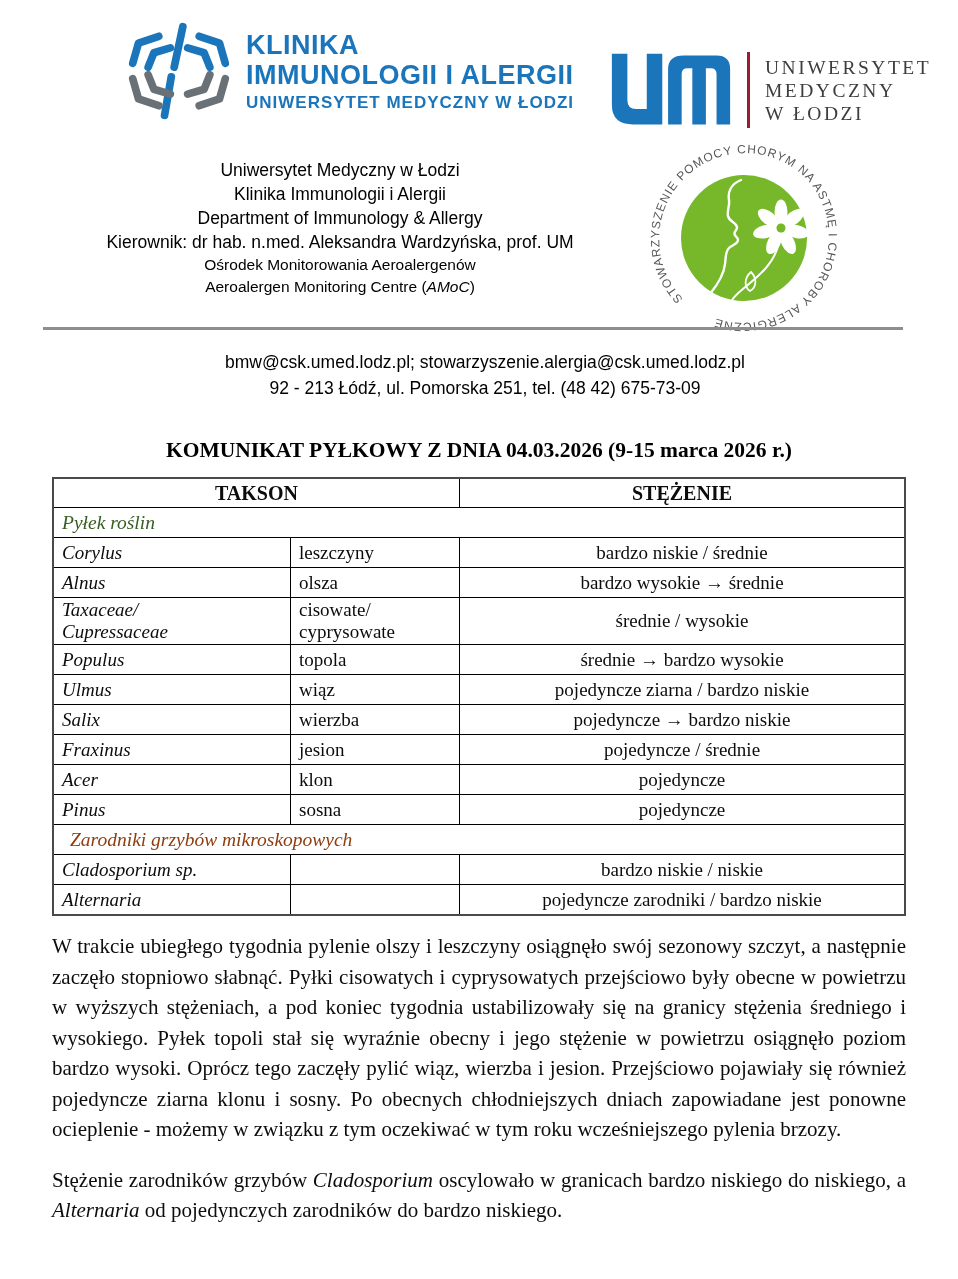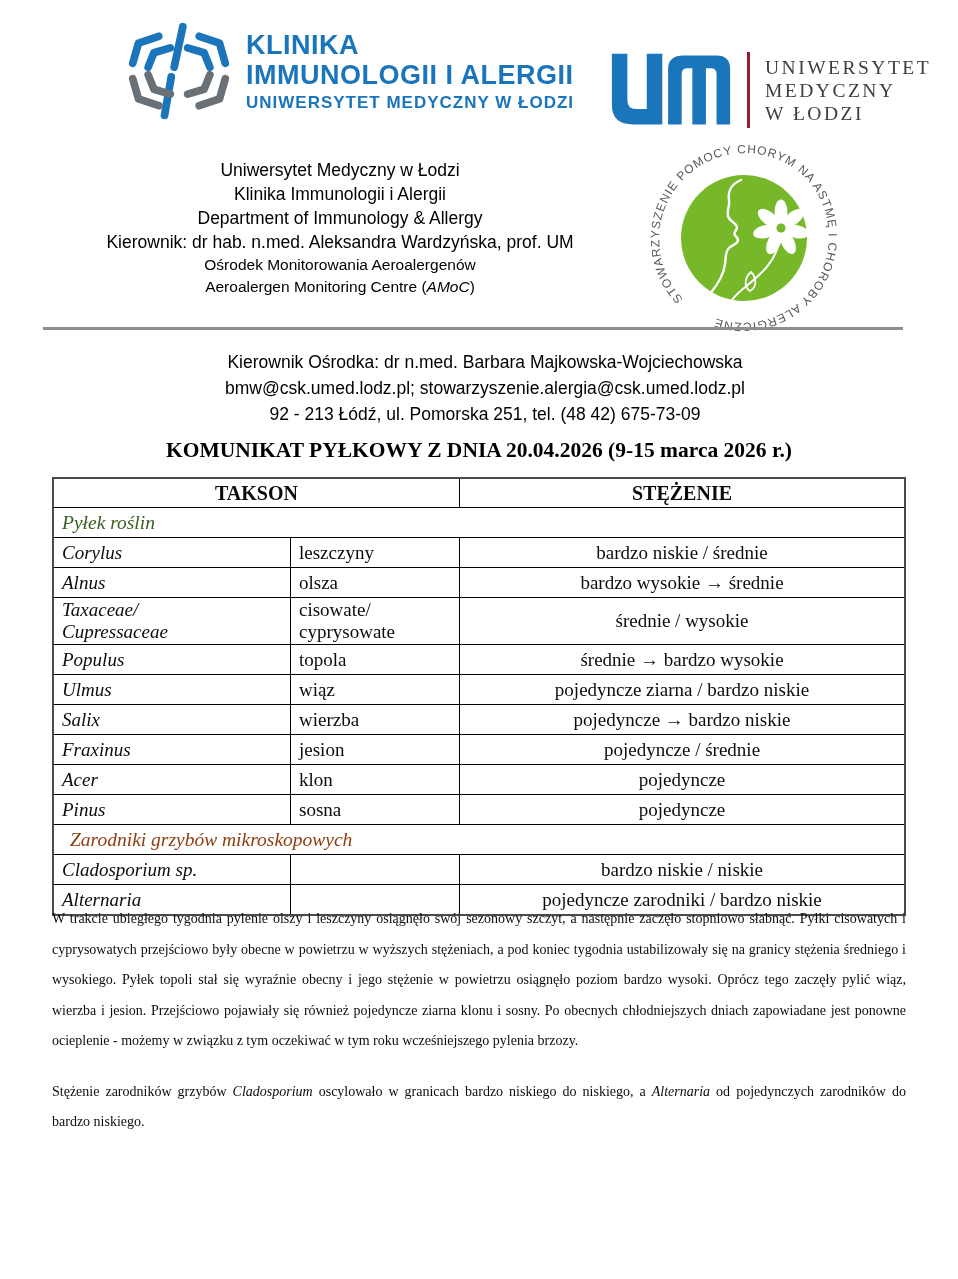--- a/index.html
+++ b/index.html
@@ -44,22 +44,22 @@
                border:2px solid #4a4a4a;}
   table.pollen th,table.pollen td{border:1px solid #000000;padding:1px 8px;vertical-align:middle;}
   table.pollen th{font-size:20px;font-weight:bold;text-align:center;height:26px;}
   table.pollen td{height:27px;}
   td.section{font-weight:normal;font-style:italic;font-size:19.5px;height:28px;}
   td.taxon{font-style:italic;white-space:pre-line;width:220px;}
   td.polish{white-space:pre-line;width:152px;}
   td.value{text-align:center;}
 
   
-  .body-paragraphs{position:absolute;left:52px;top:904px;width:854px;
-                   font-family:"Liberation Serif",serif;font-size:14px;line-height:30.5px;
+  .body-paragraphs{position:absolute;left:52px;top:931px;width:854px;
+                   font-family:"Liberation Serif",serif;font-size:21px;line-height:30.5px;
                    text-align:justify;color:#0c0c0c;}
   .body-paragraphs p{margin:0 0 20px 0;}
   .body-paragraphs em{font-style:italic;}
 </style>
 </head>
 <body>
 
 <div class="page">
 
   <div class="clinic-logo">
@@ -135,26 +135,25 @@
         <circle cx="137" cy="95" r="4.5" fill="#76b82a"></circle>
         <path d="M135 109 C 132 127, 118 141, 100 155 C 94 160, 90 164, 88 167" fill="none" stroke="#ffffff" stroke-width="2"></path>
         <path d="M107 139 C 100 145, 100 154, 106 158 C 113 154, 113 145, 107 139 Z" fill="none" stroke="#ffffff" stroke-width="1.8"></path>
       </g>
     </svg>
   </div>
 
   <div class="divider"></div>
 
   <div class="contact">
-    <div>Kierownik Ośrodka: dr n.med. Barbara Majkowska-Wojciechowska</div>
     <div>bmw@csk.umed.lodz.pl; stowarzyszenie.alergia@csk.umed.lodz.pl</div>
     <div>92 - 213 Łódź, ul. Pomorska 251, tel. (48 42) 675-73-09</div>
   </div>
 
-  <div class="doc-title">KOMUNIKAT PYŁKOWY Z DNIA 20.04.2026 (9-15 marca 2026 r.)</div>
+  <div class="doc-title">KOMUNIKAT PYŁKOWY Z DNIA 04.03.2026 (9-15 marca 2026 r.)</div>
 
   <table class="pollen">
     <colgroup>
         <col style="width:228px">
         <col style="width:160px">
         <col>
       </colgroup>
     <thead>
       <tr>
         <th colspan="2">TAKSON</th>

